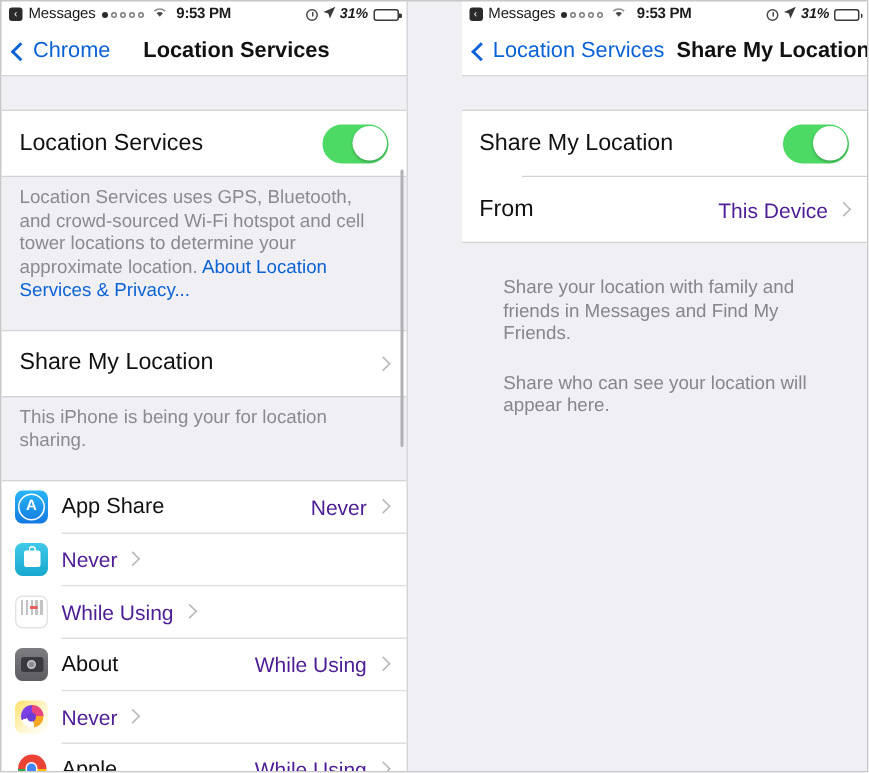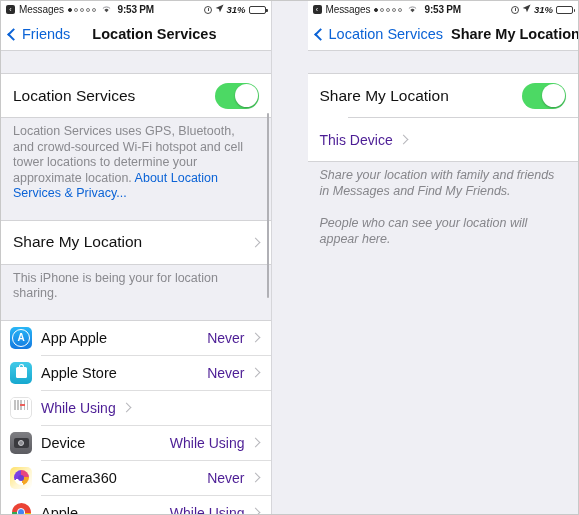--- a/index.html
+++ b/index.html
@@ -240,21 +240,21 @@
     font-size: 12.5px;
     line-height: 15.5px;
     color: #8a8a8f;
   }
   .footer-dark { color: #86868b; }
   .footer a, .link {
     color: #0b63d6;
     text-decoration: none;
     cursor: pointer;
   }
-  .footer-para { margin: 0; font-style: italic; }
+  .footer-para { margin: 16px; }
   .footer-para + .footer-para { margin-top: 17px; }
 
   
   .app-row {
     display: flex;
     align-items: center;
     padding: 0 12px 0 9px;
     height: 34px;
     background: #fff;
     box-sizing: border-box;
@@ -426,21 +426,21 @@
               </svg>
           </span>
           <span class="sb-batt-pct">31%</span>
           <span class="sb-battery"><span class="sb-batt-fill"></span></span>
         </div>
       </div>
 
       <div class="navbar navbar-left">
         <div class="nav-back">
           <span class="chev-back"></span>
-          <span>Friends</span>
+          <span>Chrome</span>
         </div>
         <div class="nav-title">Location Services</div>
       </div>
 
       <div class="content">
         <div class="gap"></div>
 
         <div class="group">
           <div class="row row-tall">
             <span class="row-label row-label-big">Location Services</span>
@@ -466,31 +466,30 @@
         <div class="footer">This iPhone is being your for location sharing.</div>
 
         <div class="gap-sm"></div>
 
         <div class="group">
 
           <div class="app-row">
             <span class="app-icon ic-appstore">
                 <span class="ring">A</span>
               </span>
-            <span class="app-name">App Apple</span>
+            <span class="app-name">App Share</span>
             <span class="row-value">Never</span>
             <span class="chev"></span>
           </div>
           <div class="app-sep"></div>
 
           <div class="app-row">
             <span class="app-icon ic-applestore">
                 <span class="bag"></span>
               </span>
-            <span class="app-name">Apple Store</span>
             <span class="row-value">Never</span>
             <span class="chev"></span>
           </div>
           <div class="app-sep"></div>
 
           <div class="app-row">
             <span class="app-icon ic-calendar">
               <span class="cal-top"></span>
               <span class="cal-body">
                   <span class="cal-grid">
@@ -500,31 +499,30 @@
             </span>
             <span class="row-value">While Using</span>
             <span class="chev"></span>
           </div>
           <div class="app-sep"></div>
 
           <div class="app-row">
             <span class="app-icon ic-camera">
                 <span class="body"></span>
               </span>
-            <span class="app-name">Device</span>
+            <span class="app-name">About</span>
             <span class="row-value">While Using</span>
             <span class="chev"></span>
           </div>
           <div class="app-sep"></div>
 
           <div class="app-row">
             <span class="app-icon ic-camera360">
                 <span class="lens"></span>
               </span>
-            <span class="app-name">Camera360</span>
             <span class="row-value">Never</span>
             <span class="chev"></span>
           </div>
           <div class="app-sep"></div>
 
           <div class="app-row">
             <span class="app-icon ic-chrome">
                 <span class="cwrap"></span>
               </span>
             <span class="app-name">Apple</span>
@@ -584,26 +582,27 @@
 
         <div class="group">
           <div class="row row-tall">
             <span class="row-label row-label-big">Share My Location</span>
             <span class="toggle">
                 <span class="knob"></span>
               </span>
           </div>
           <div class="sep"></div>
           <div class="row row-tall">
+            <span class="row-label row-label-big">From</span>
             <span class="row-value">This Device</span>
             <span class="chev"></span>
           </div>
         </div>
 
         <div class="footer footer-dark">
           <p class="footer-para">Share your location with family and friends in Messages and Find My Friends.</p>
-          <p class="footer-para">People who can see your location will appear here.</p>
+          <p class="footer-para">Share who can see your location will appear here.</p>
         </div>
       </div>
     </div>
 
   </div>
 </div>
 
 </body></html>

